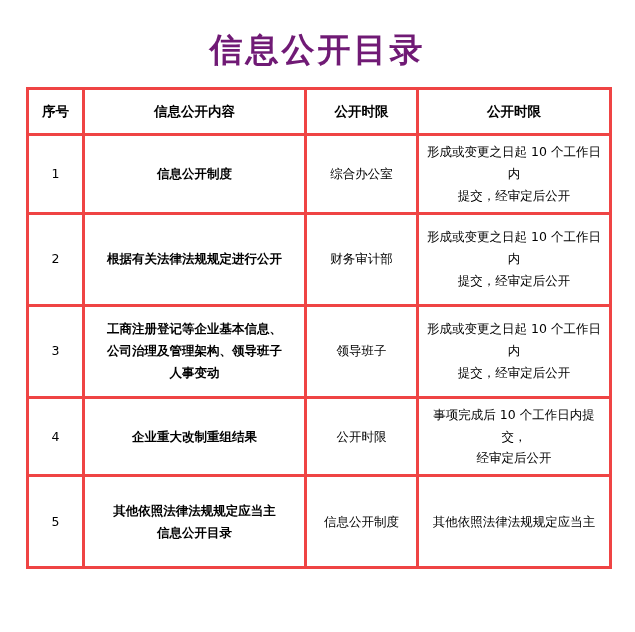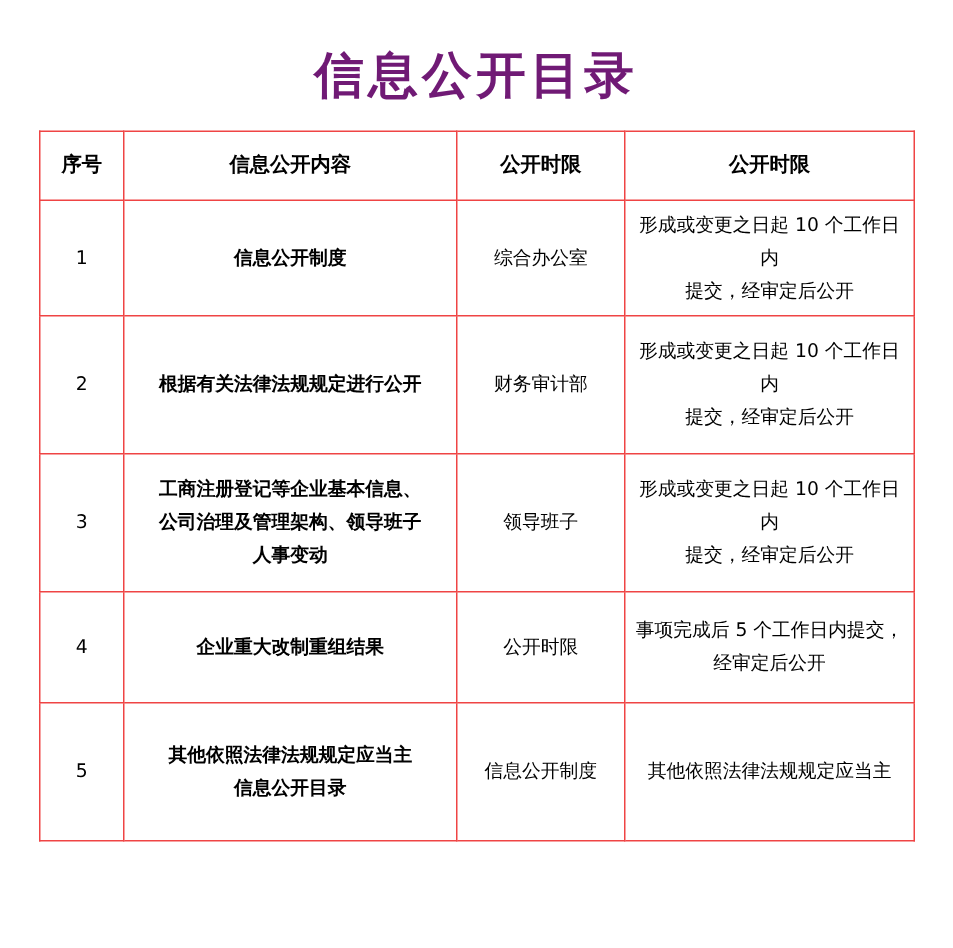--- a/index.html
+++ b/index.html
@@ -38,21 +38,21 @@
     box-sizing: border-box;
   }
   table.info-table {
     border-collapse: collapse;
     width: 583px;
     table-layout: fixed;
     border: 1.5px solid #000000;
   }
   table.info-table th,
   table.info-table td {
-    border: 1px solid #ef4444;
+    border: 3px solid #ef4444;
     text-align: center;
     vertical-align: middle;
     font-size: 12.5px;
     line-height: 1.75;
     padding: 5px 6px;
     box-sizing: border-box;
     color: #000000;
   }
   table.info-table th {
     font-weight: bold;
@@ -147,21 +147,21 @@
         </tr>
         <tr class="row-h4">
           <td class="cell-seq">4</td>
           <td class="cell-content">
               <span class="multiline">企业重大改制重组结果</span>
             </td>
           <td class="cell-dept">
               <span class="multiline">公开时限</span>
             </td>
           <td class="cell-deadline">
-              <span class="multiline">事项完成后 5 个工作日内提交，
+              <span class="multiline">事项完成后 10 个工作日内提交，
 经审定后公开</span>
             </td>
         </tr>
         <tr class="row-h5">
           <td class="cell-seq">5</td>
           <td class="cell-content">
               <span class="multiline">其他依照法律法规规定应当主
 信息公开目录</span>
             </td>
           <td class="cell-dept">

